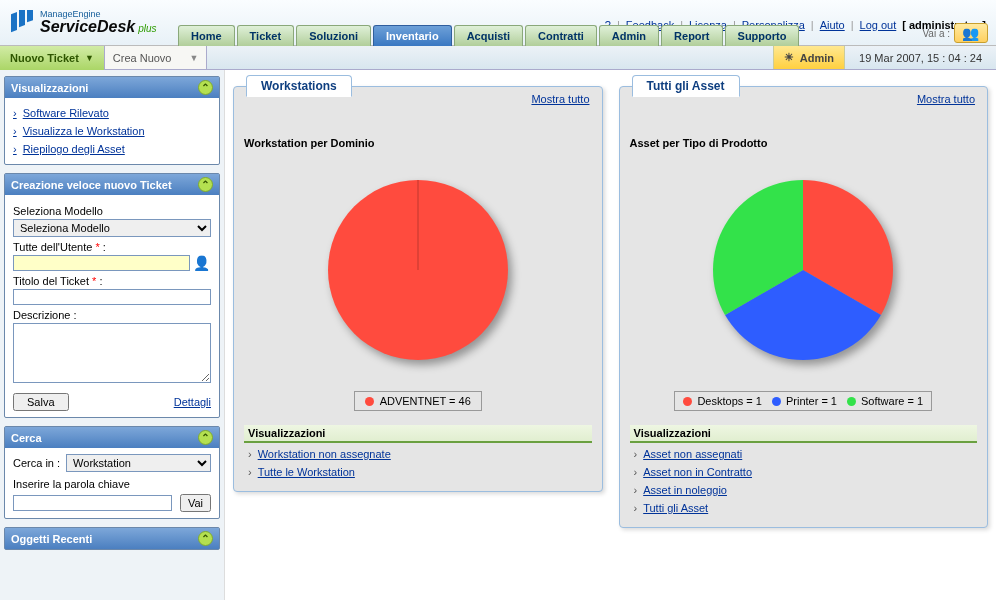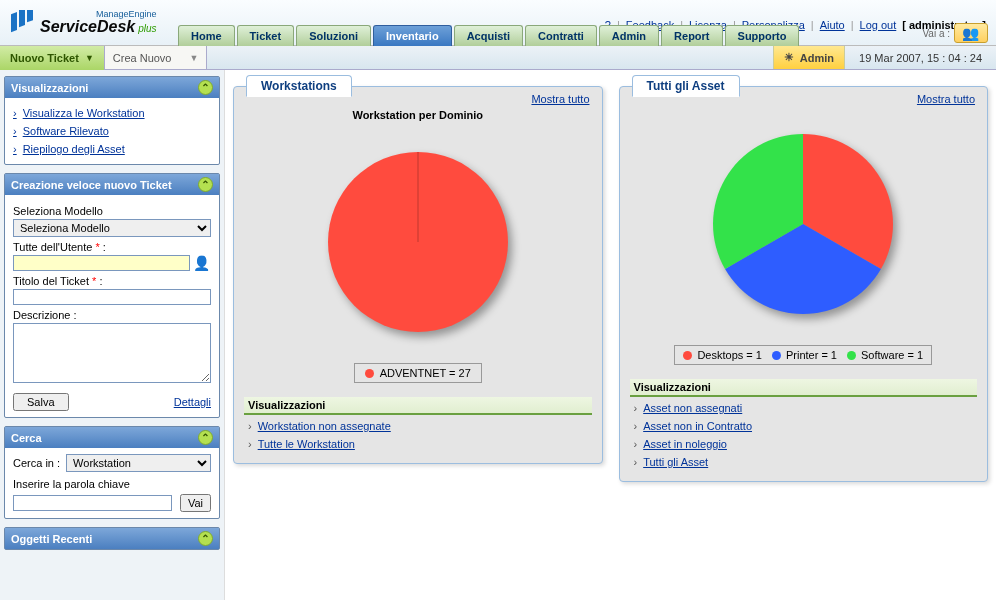--- a/index.html
+++ b/index.html
@@ -1,21 +1,21 @@
 <!DOCTYPE html>
 <html><head>
 <meta charset="utf-8">
 <style>
 * { box-sizing: border-box; margin: 0; padding: 0; }
 body { font-family: Verdana, Arial, sans-serif; font-size: 11px; color: #000; background: #fff; width: 996px; }
 a { color: #003399; text-decoration: underline; cursor: pointer; }
 
 
 .topbar { display: flex; justify-content: space-between; align-items: center; padding: 4px 10px 0 6px; height: 46px; background: linear-gradient(#fafdff, #e8f1f7); border-bottom: 1px solid #bbb; position: relative; }
-.logo { display: flex; align-items: flex-start; gap: 4px; text-align: right; }
+.logo { display: flex; align-items: flex-start; gap: 4px; }
 .logo-mark { width: 30px; height: 30px; }
 .logo-text { line-height: 1; }
 .logo-text .me { font-size: 9px; color: #155e9a; }
 .logo-text .sd { font-size: 16px; font-weight: bold; font-style: italic; color: #0a0a0a; display:flex; align-items:baseline;}
 .logo-text .sd .plus { font-size: 10px; color: #2e9c00; font-style: italic; margin-left: 3px; font-weight:normal;}
 .toplinks { font-size: 11px; color: #666; display:flex; align-items:center; gap:6px;}
 .toplinks a { color: #003399; }
 .toplinks .sep { color: #999; }
 .toplinks .user { font-weight: bold; color: #000; }
 
@@ -63,21 +63,21 @@
 .cerca-row select{ flex:1;}
 .kw-row{ display:flex; align-items:center; gap:8px; margin-top:4px;}
 .kw-row input[type=text]{ flex:1;}
 .kw-row input[type=button]{ font-size:11px; padding:1px 6px;}
 
 
 .panel { flex:1; border:1px solid #9bbddf; border-radius:4px; background:#e5e5e5; box-shadow: 2px 2px 4px rgba(0,0,0,0.15); position:relative; padding-top:12px; }
 .panel-title-tab { position:absolute; top:-12px; left:12px; background:#fff; border:1px solid #9bbddf; border-bottom:1px solid #fff; border-radius:4px 4px 0 0; padding:3px 14px; font-weight:bold; color:#0f3f80; font-size:12px; }
 .panel-head-link { position:absolute; top:6px; right:12px; font-size:11px; }
 .panel-body { padding: 10px; }
-.chart-caption { text-align:center; font-weight:bold; font-size:11px; margin-bottom:6px;}
+.chart-caption { text-align:left; font-weight:bold; font-size:11px; margin-bottom:6px;margin-top:28px;}
 .chart-wrap { display:flex; justify-content:center; align-items:center; height: 230px;}
 .legend { border:1px solid #999; padding:3px 10px; display:flex; justify-content:center; align-items:center; gap:6px; margin:6px auto; font-size:11px; width:fit-content;}
 .legend2 { border:1px solid #999; padding:3px 8px; display:flex; justify-content:center; align-items:center; gap:10px; margin:6px auto; font-size:11px; width:fit-content;}
 .lg-dot { width:9px; height:9px; border-radius:50%; display:inline-block; }
 .lg-row{display:flex; align-items:center; gap:5px;}
 .section-title { font-weight:bold; font-size:11px; border-bottom: 2px solid #6aa040; padding: 2px 4px; margin: 14px 0 2px; background:linear-gradient(#eef6e2,#e1eed0);}
 .link-list { list-style:none; padding: 0 4px;}
 .link-list li { padding:3px 0; }
 .link-list li::before { content:"›"; margin-right:6px; color:#555;}
 .link-list li a { color:#003399; }
@@ -158,22 +158,22 @@
 
   <div class="sidebar">
 
     <div class="widget">
       <div class="widget-hd">
           <span>Visualizzazioni</span>
           <span class="collapse">⌃</span>
         </div>
       <div class="widget-bd">
           <ul id="vis-list">
+            <li><a>Software Rilevato</a></li>
             <li><a>Visualizza le Workstation</a></li>
-            <li><a>Software Rilevato</a></li>
             <li><a>Riepilogo degli Asset</a></li>
           </ul>
         </div>
     </div>
 
     <div class="widget">
       <div class="widget-hd">
           <span>Creazione veloce nuovo Ticket</span>
           <span class="collapse">⌃</span>
         </div>
@@ -230,34 +230,35 @@
       <div class="panel-body">
         <div class="chart-caption">Workstation per Dominio</div>
         <div class="chart-wrap" id="chart-left">
             <svg class="pie" width="200" height="200" viewBox="0 0 200 200">
               <circle cx="100" cy="100" r="90" fill="#ff4b3e"></circle>
               <line x1="100" y1="100" x2="100" y2="10" stroke="rgba(0,0,0,0.25)" stroke-width="1"></line>
             </svg>
           </div>
         <div class="legend" id="legend-left">
             <span class="lg-dot" style="background:#ff4b3e"></span>
-            <span>ADVENTNET = 27</span>
+            <span>ADVENTNET = 46</span>
           </div>
         <div class="section-title">Visualizzazioni</div>
         <ul class="link-list" id="links-left">
             <li><a>Workstation non assegnate</a></li>
             <li><a>Tutte le Workstation</a></li>
           </ul>
       </div>
     </div>
 
     <div class="panel">
       <div class="panel-title-tab">Tutti gli Asset</div>
       <a class="panel-head-link">Mostra tutto</a>
       <div class="panel-body">
+        <div class="chart-caption">Asset per Tipo di Prodotto</div>
         <div class="chart-wrap" id="chart-right">
             <svg class="pie" width="200" height="200" viewBox="0 0 200 200">
               <path d="M 100 100 L 100 10 A 90 90 0 0 1 177.94228634059948 145 Z" fill="#ff4b3e"></path>
               <path d="M 100 100 L 177.94228634059948 145 A 90 90 0 0 1 22.057713659400534 145.00000000000003 Z" fill="#2e5dff"></path>
               <path d="M 100 100 L 22.057713659400534 145.00000000000003 A 90 90 0 0 1 99.99999999999999 10 Z" fill="#33e24a"></path>
             </svg>
           </div>
         <div class="legend2" id="legend-right">
             <span class="lg-row">
               <span class="lg-dot" style="background:#ff4b3e"></span>

